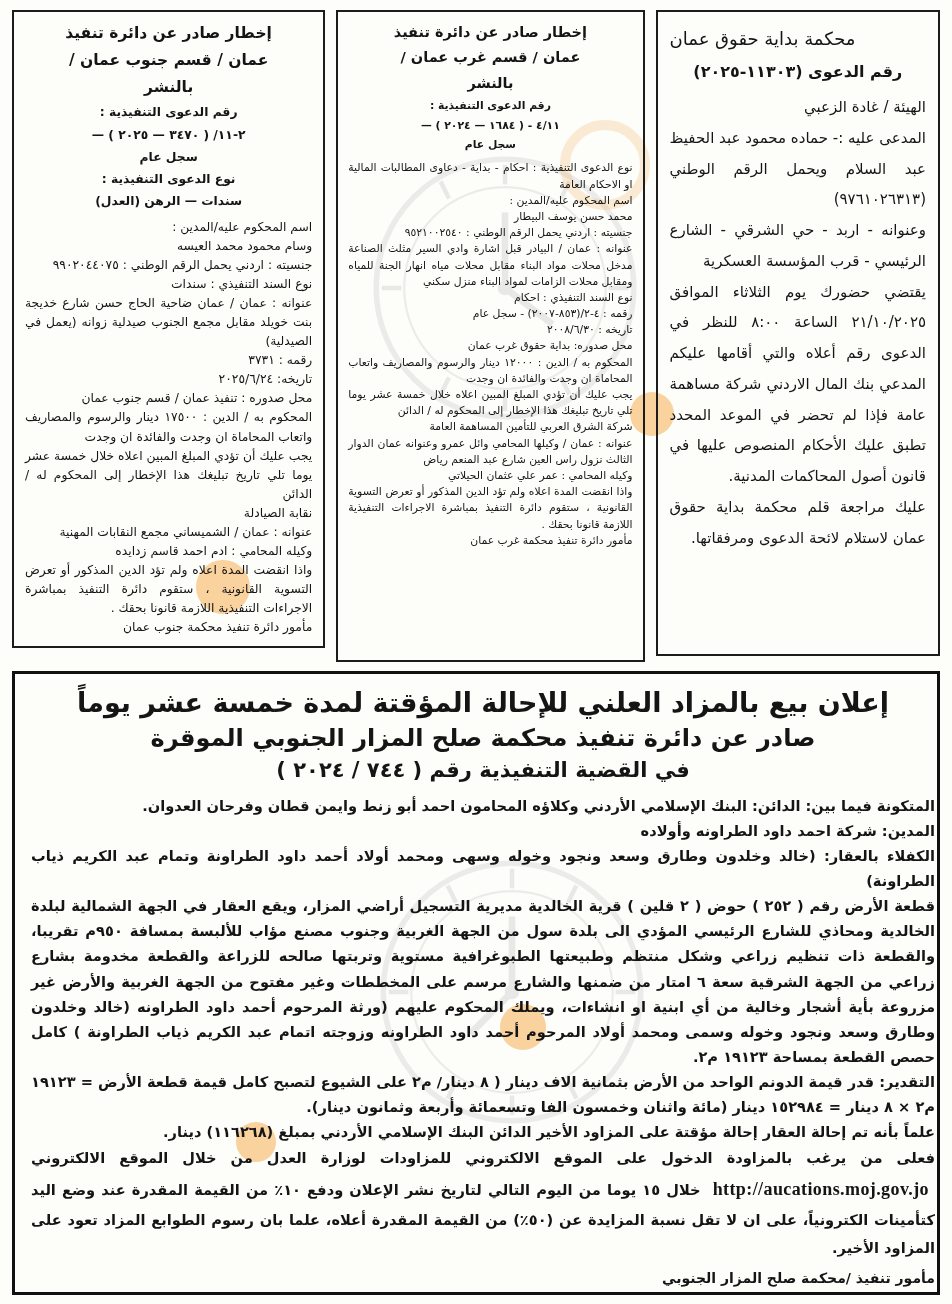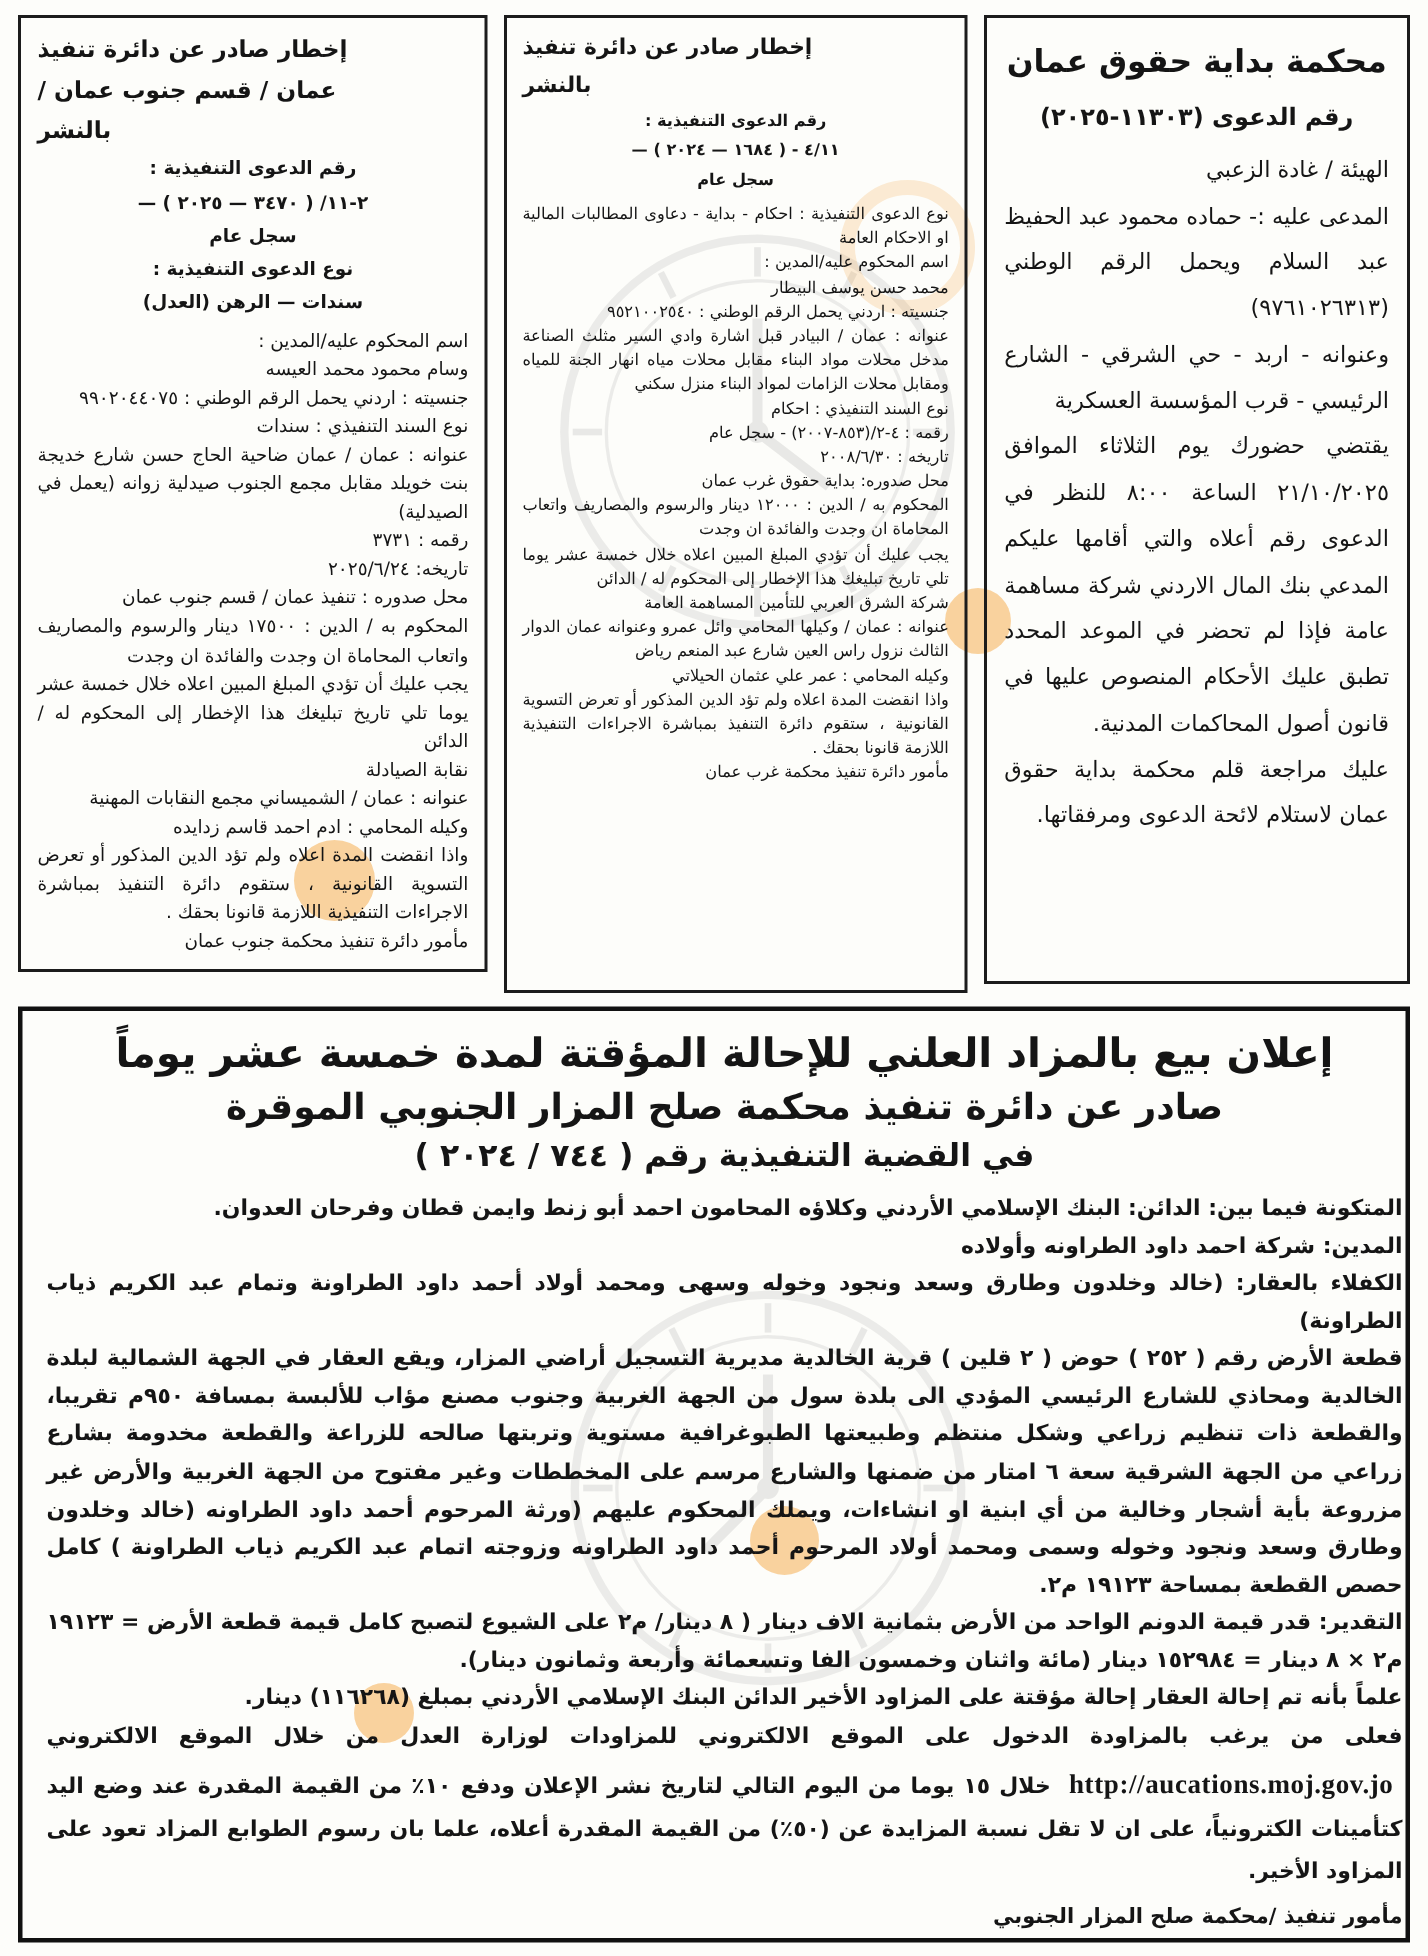--- a/index.html
+++ b/index.html
@@ -17,35 +17,35 @@
   .clock { position: absolute; opacity: 0.15; }
   .dot { position: absolute; border-radius: 50%; background: #f2971f; opacity: 0.42; }
   .ring { position: absolute; border-radius: 50%; border: 10px solid #f2971f; opacity: 0.18; }
 
   .content { position: relative; z-index: 1; }
   .top-row { display: flex; gap: 11px; padding: 10px 12px 0 12px; align-items: flex-start; }
   .notice-box { border: 2px solid #1c1c1c; overflow: hidden; background: transparent; }
 
   
   .court { width: 286px; height: 646px; padding: 10px 12px; font-size: 15px; line-height: 2.05; }
-  .court-title-line { text-align: center; font-weight: 700; font-size: 21px; line-height: 1.9; }
+  .court-title-line { text-align: left; font-weight: 400; font-size: 18px; line-height: 1.9; }
   .court-caseno { text-align: center; font-weight: 700; font-size: 16px; line-height: 2; margin-bottom: 4px; }
   .court-par { text-align: justify; text-align-last: right; }
 
   
   .west { width: 310px; height: 652px; padding: 8px 10px; font-size: 10.8px; line-height: 1.5; }
   .west .col-title { font-size: 14.5px; }
   .west-line { text-align: justify; text-align-last: right; }
 
   
   .south { width: 315px; height: 638px; padding: 8px 11px; font-size: 12.3px; line-height: 1.55; }
   .south .col-title { font-size: 15.5px; }
   .south-line { text-align: justify; text-align-last: right; }
 
-  .col-title { text-align: left; font-weight: 700; line-height: 1.75; }
+  .col-title { text-align: center; font-weight: 700; line-height: 1.75; }
   .col-head { text-align: center; font-weight: 700; line-height: 1.8; }
   .head-block { margin-bottom: 6px; }
 
   
   .auction {
     margin: 9px 12px 0 12px;
     border: 3px solid #111;
     height: 624px;
     padding: 10px 2px 12px 16px;
   }
@@ -125,20 +125,21 @@
           <div class="court-par">وعنوانه - اربد - حي الشرقي - الشارع الرئيسي - قرب المؤسسة العسكرية</div>
           <div class="court-par">يقتضي حضورك يوم الثلاثاء الموافق ٢١/١٠/٢٠٢٥ الساعة ٨:٠٠ للنظر في الدعوى رقم أعلاه والتي أقامها عليكم المدعي بنك المال الاردني شركة مساهمة عامة فإذا لم تحضر في الموعد المحدد تطبق عليك الأحكام المنصوص عليها في قانون أصول المحاكمات المدنية.</div>
           <div class="court-par">عليك مراجعة قلم محكمة بداية حقوق عمان لاستلام لائحة الدعوى ومرفقاتها.</div>
         </div>
     </section>
 
     <section class="notice-box west">
       <div class="head-block">
         <div class="col-title-wrap">
             <div class="col-title">إخطار صادر عن دائرة تنفيذ</div>
+            <div class="col-title">عمان / قسم غرب عمان /</div>
             <div class="col-title">بالنشر</div>
           </div>
         <div>
             <div class="col-head">رقم الدعوى التنفيذية :</div>
             <div class="col-head">٤/١١ - ( ١٦٨٤ — ٢٠٢٤ ) —</div>
             <div class="col-head">سجل عام</div>
           </div>
       </div>
       <div>
           <div class="west-line">نوع الدعوى التنفيذية : احكام - بداية - دعاوى المطالبات المالية او الاحكام العامة</div>

